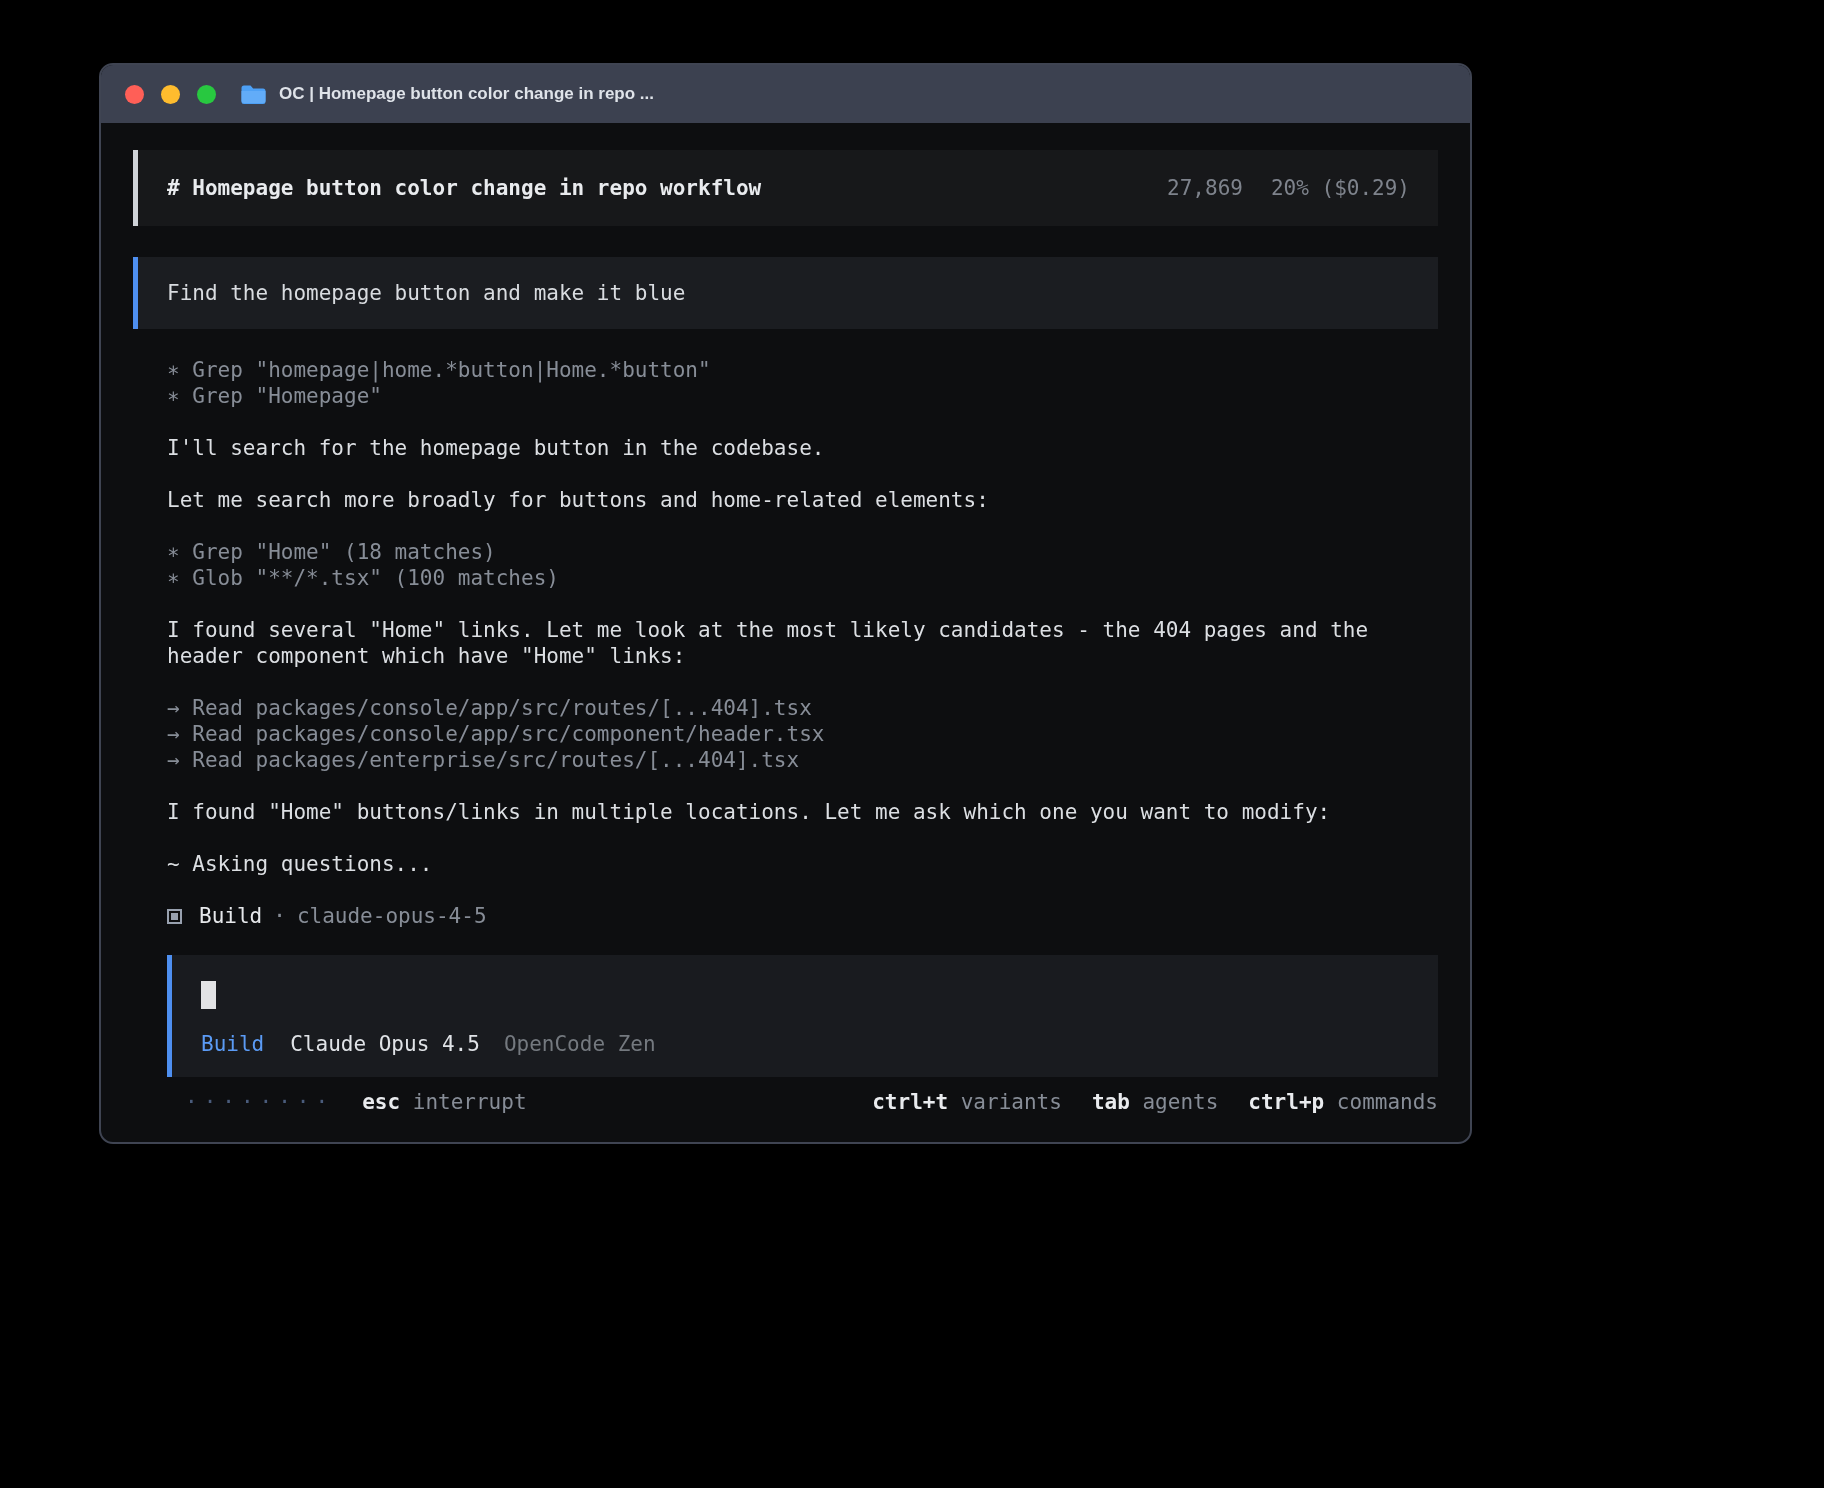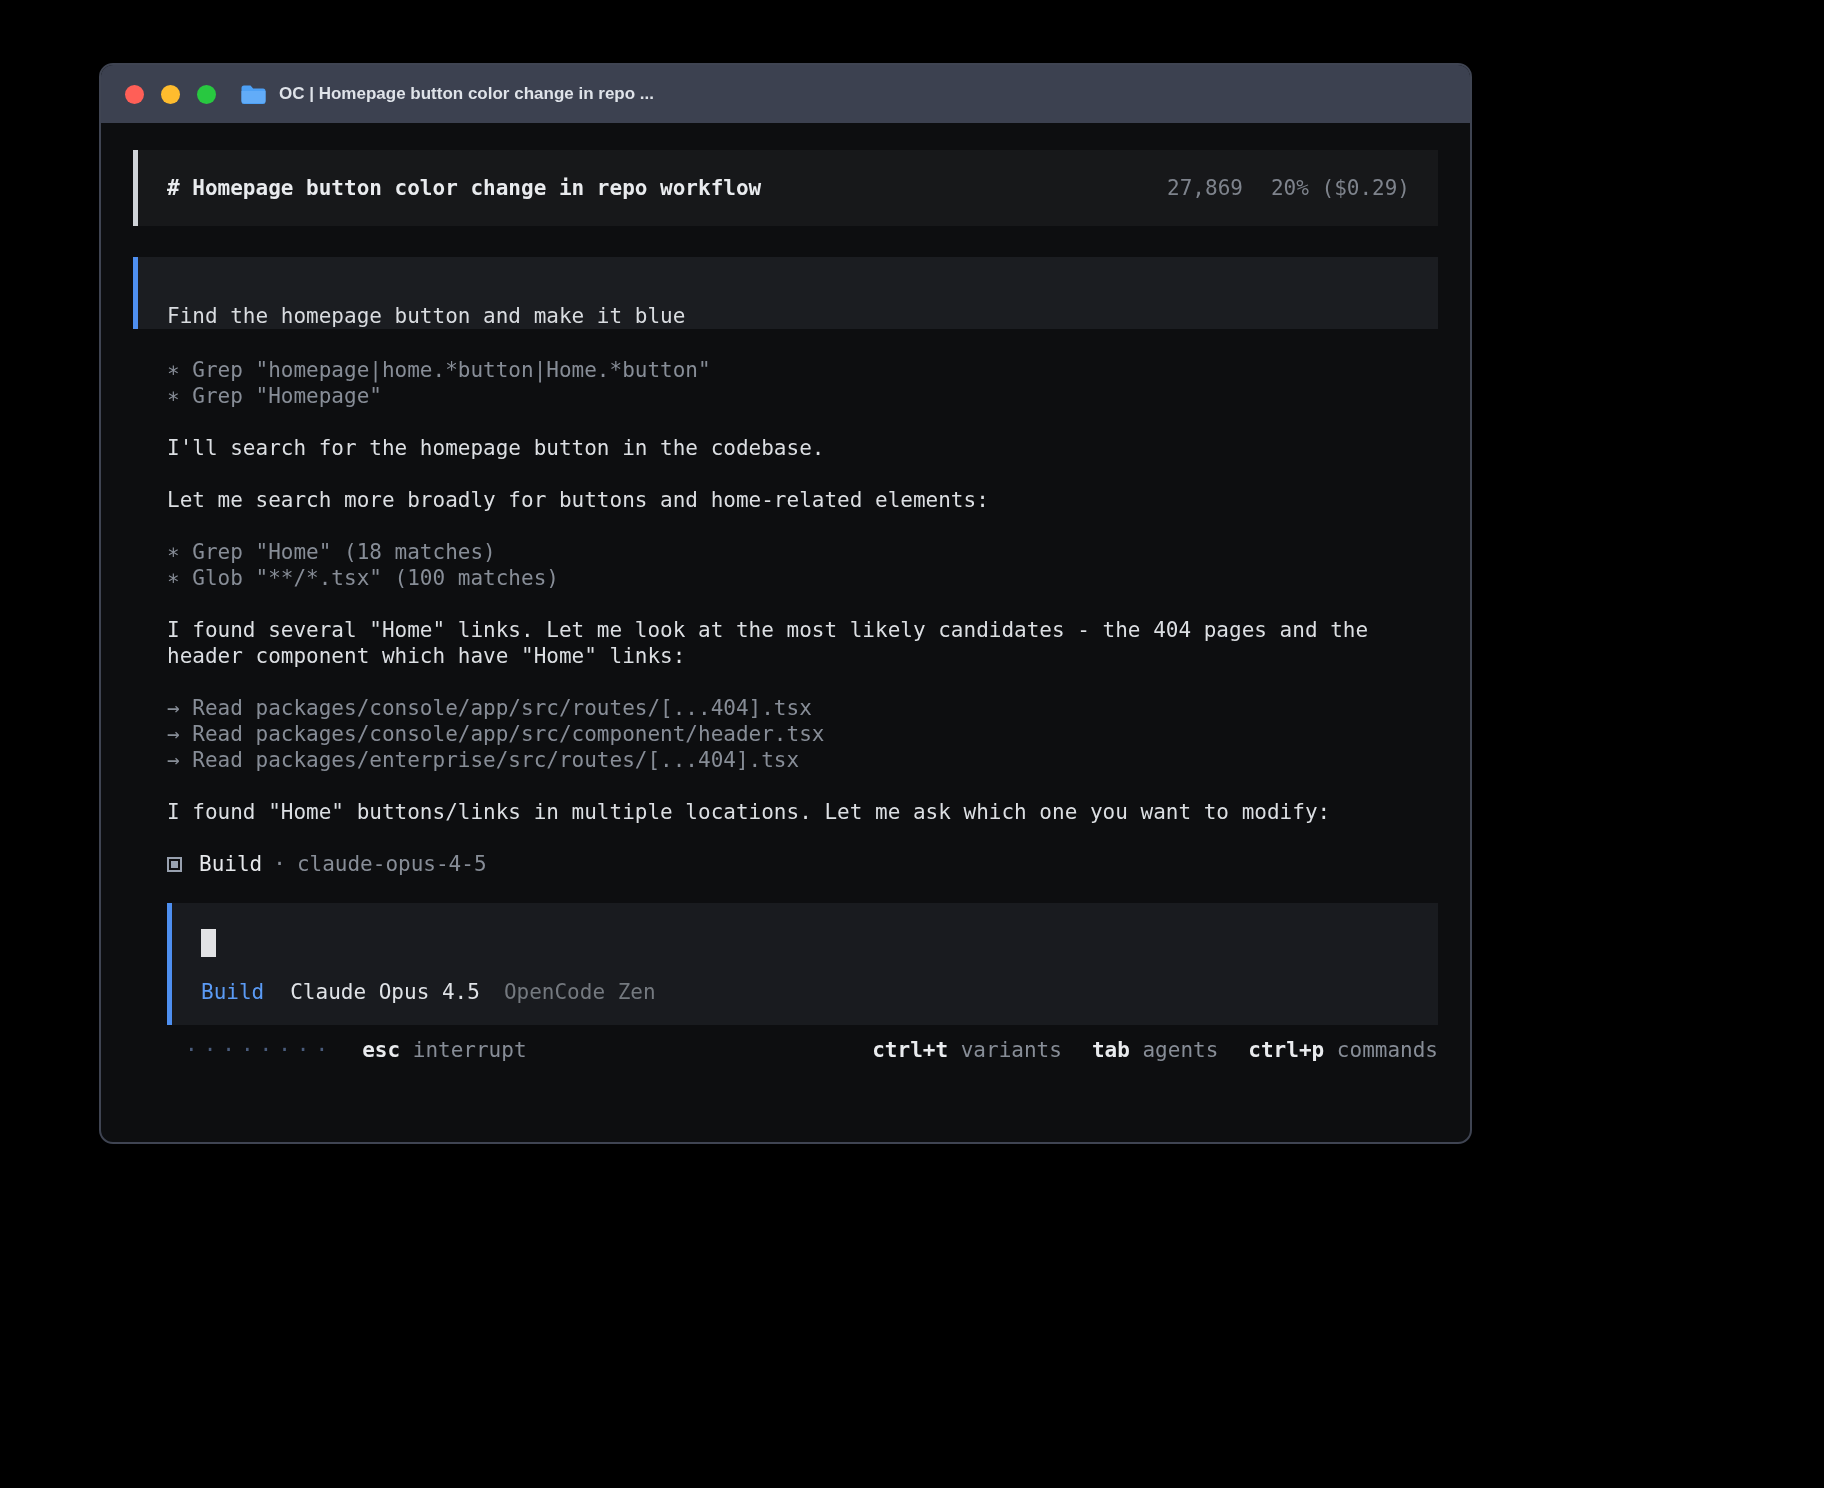--- a/index.html
+++ b/index.html
@@ -43,21 +43,21 @@
     display: flex; align-items: center; justify-content: space-between;
     padding: 0 28px 0 29px;
     margin-bottom: 31px;
   }
   .header-title { font-weight: bold; color: #e9ebee; white-space: nowrap; }
   .header-right { display: flex; gap: 28px; color: #7e838c; white-space: nowrap; }
 
   .user-block {
     min-height: 72px; background: #1b1d21;
     border-left: 5px solid #4e8ff0;
-    display: flex; align-items: flex-end;
+    display: flex; align-items: center;
     padding: 0 28px 0 29px;
     margin-bottom: 28px;
   }
   .user-text { color: #d9dce0; }
 
   .transcript { padding-left: 34px; color: #dcdfe3; }
   .transcript .block { margin-bottom: 26px; }
   .tool-line { color: #878d97; white-space: nowrap; }
   .status-line { color: #dcdfe3; }
 
@@ -151,20 +151,21 @@
       <div class="block">I found several "Home" links. Let me look at the most likely candidates - the 404 pages and the header component which have "Home" links:</div>
 
       <div class="block">
         <div class="tool-line">→ Read packages/console/app/src/routes/[...404].tsx</div>
         <div class="tool-line">→ Read packages/console/app/src/component/header.tsx</div>
         <div class="tool-line">→ Read packages/enterprise/src/routes/[...404].tsx</div>
       </div>
 
       <div class="block">I found "Home" buttons/links in multiple locations. Let me ask which one you want to modify:</div>
 
+      <div class="block status-line">~ Asking questions...</div>
 
       <div class="block agent-line">
         <span class="agent-icon">
             <span class="inner"></span>
           </span>
         <span class="agent-name">Build</span>
         <span class="agent-sep">·</span>
         <span class="agent-model">claude-opus-4-5</span>
       </div>
 

